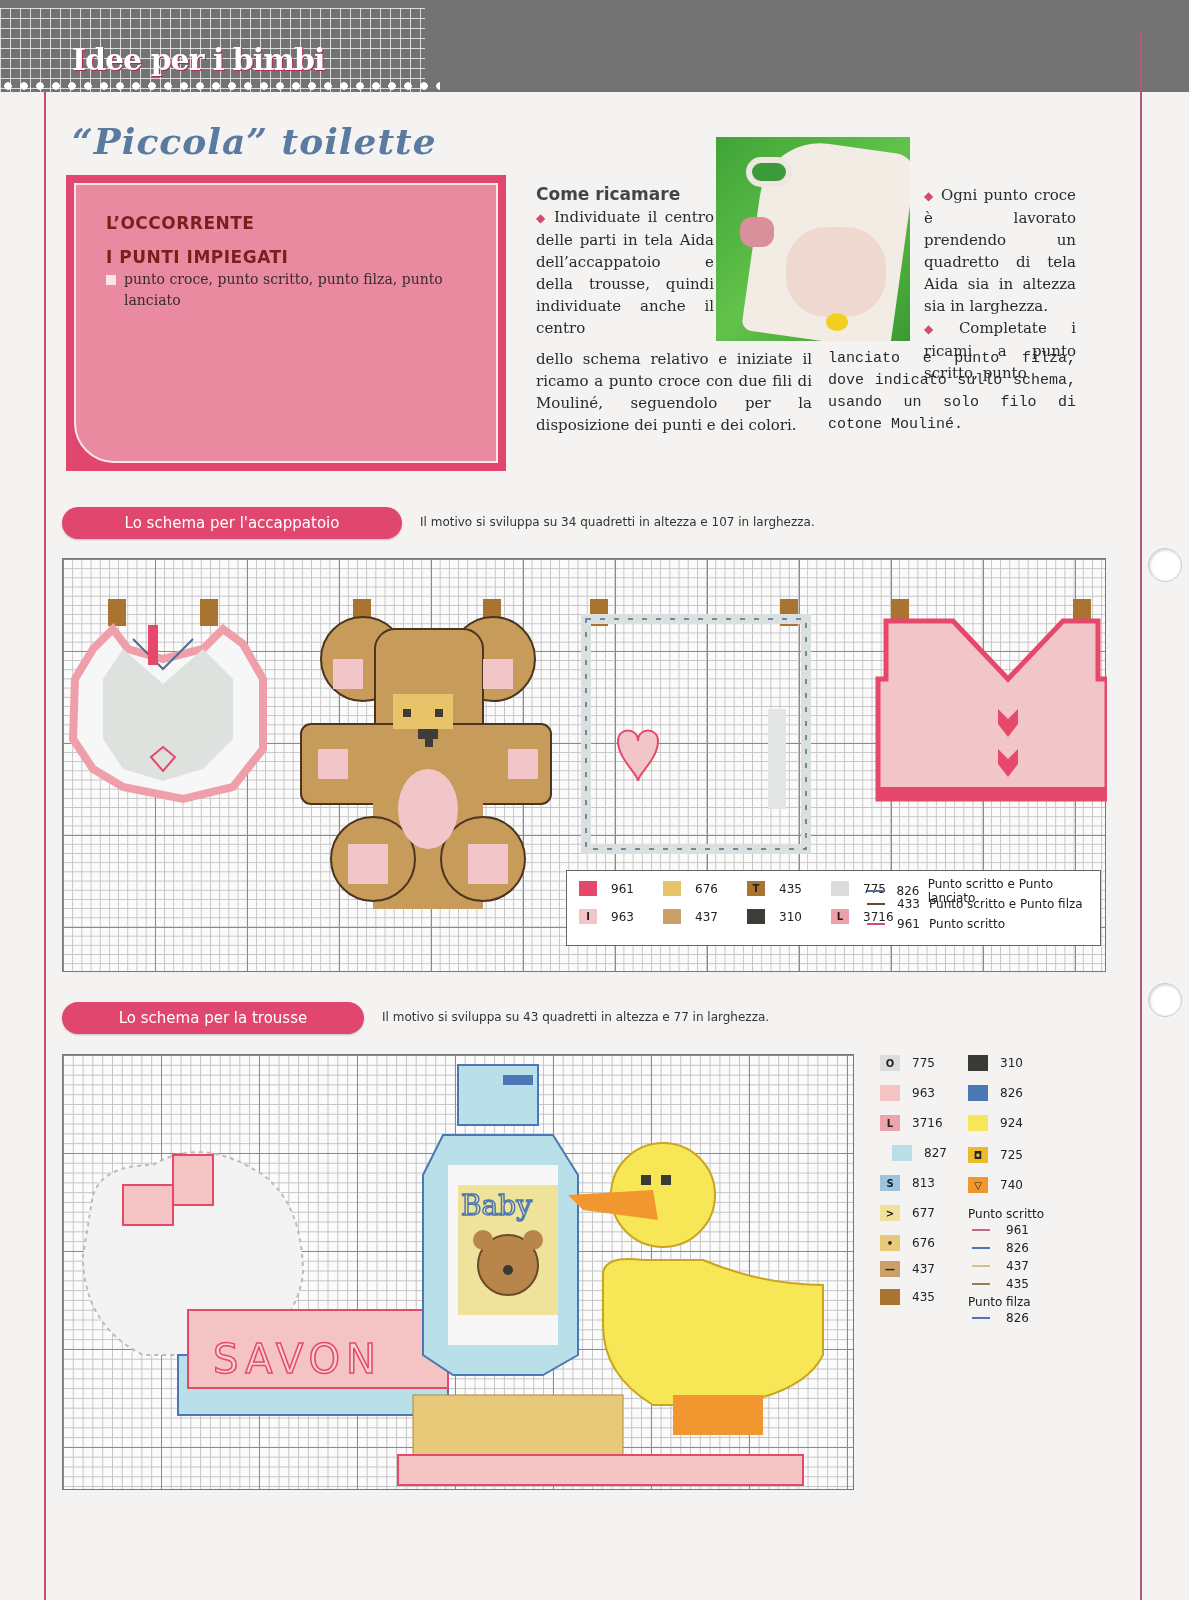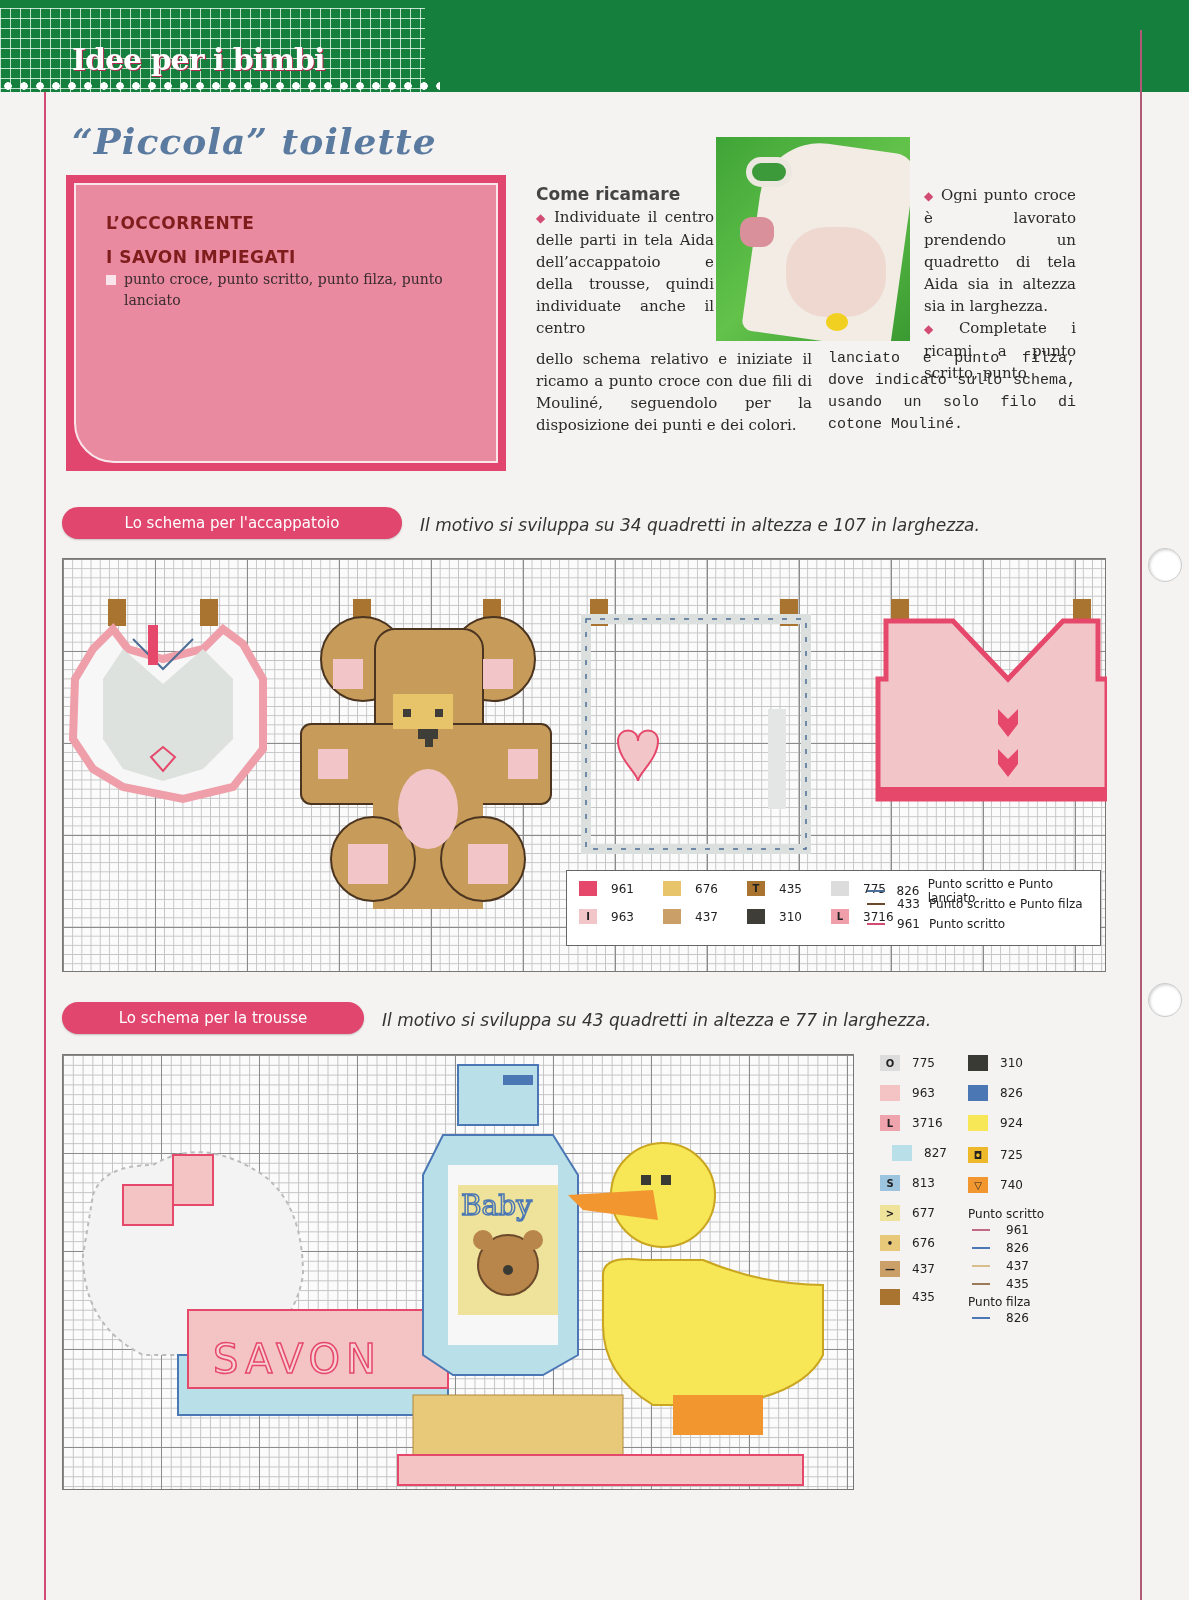--- a/index.html
+++ b/index.html
@@ -6,21 +6,21 @@
   body {
     width: 1189px; height: 1600px; overflow: hidden;
     background: #f4f3f1;
     font-family: "DejaVu Serif", serif;
     color: #2a2a2a;
     position: relative;
   }
   
   .banner {
     position: absolute; left: 0; top: 0; width: 1189px; height: 92px;
-    background: #15803d;
+    background: #737373;
   }
   .banner-grid {
     position: absolute; left: 0; top: 8px; width: 425px; height: 84px;
     background-image:
       linear-gradient(rgba(255,255,255,.75) 1px, transparent 1px),
       linear-gradient(90deg, rgba(255,255,255,.75) 1px, transparent 1px);
     background-size: 10px 10px;
   }
   .banner-title {
     position: absolute; left: 72px; top: 42px;
@@ -116,21 +116,21 @@
   }
   
   .pill {
     position: absolute; height: 32px; border-radius: 16px;
     background: #e0466e; color: #fff;
     font-family: "DejaVu Sans", sans-serif; font-size: 15px;
     display: flex; align-items: center; justify-content: center;
     box-shadow: 0 1px 2px rgba(0,0,0,.2);
   }
   .pill-desc {
-    position: absolute; font-family: "DejaVu Sans", sans-serif; font-size: 17px; color: #333; font-style: italic;
+    position: absolute; font-family: "DejaVu Sans", sans-serif; font-size: 12px; color: #333;
   }
   
   .chart {
     position: absolute; background-color: #fbfbfb;
     background-image:
       linear-gradient(#8b8b8b 1px, transparent 1px),
       linear-gradient(90deg, #8b8b8b 1px, transparent 1px),
       linear-gradient(#c4c4c4 1px, transparent 1px),
       linear-gradient(90deg, #c4c4c4 1px, transparent 1px);
     background-size: 92px 92px, 92px 92px, 9.2px 9.2px, 9.2px 9.2px;
@@ -182,21 +182,21 @@
 <div class="ring-hole" style="left:1148px; top:548px;"></div>
 <div class="ring-hole" style="left:1148px; top:983px;"></div>
 
 <h1 class="page-title">“Piccola” toilette</h1>
 
 <div class="materials">
   <div class="materials-inner">
     <h3>L’OCCORRENTE</h3>
     <ul>
     </ul>
-    <h3 class="second">I SAVON IMPIEGATI</h3>
+    <h3 class="second">I PUNTI IMPIEGATI</h3>
     <ul>
       <li><span class="bullet"></span><span>punto croce, punto scritto, punto filza, punto lanciato</span></li>
     </ul>
   </div>
 </div>
 
 <div class="howto-title">Come ricamare</div>
 <div class="col1"><span class="diamond">◆</span><span>Individuate il centro delle parti in tela Aida dell’accappatoio e della trousse, quindi individuate anche il centro</span></div>
 <div class="col1-wide">dello schema relativo e iniziate il ricamo a punto croce con due fili di Mouliné, seguendolo per la disposizione dei punti e dei colori.</div>
 

